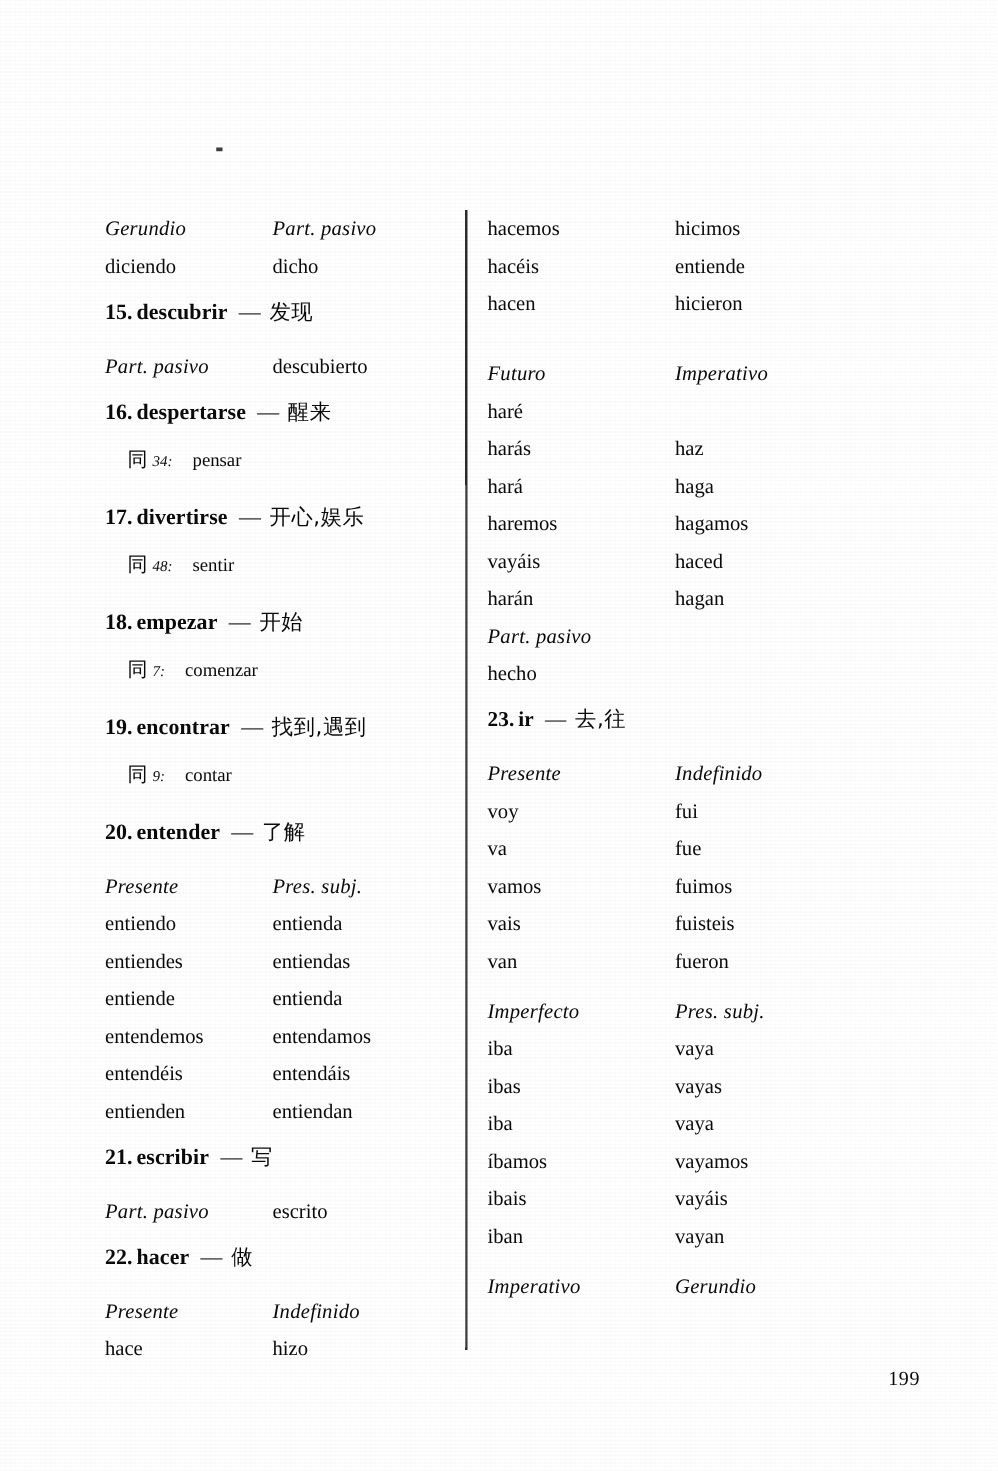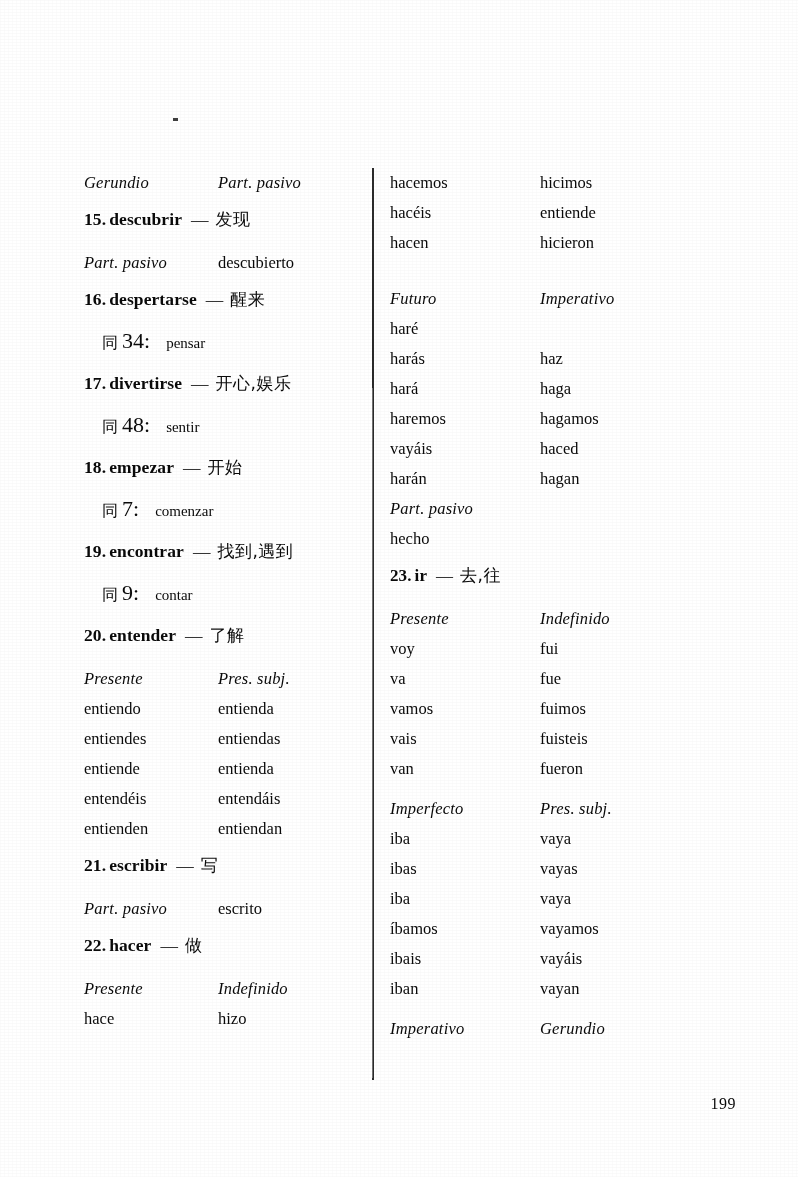--- a/index.html
+++ b/index.html
@@ -115,21 +115,21 @@
     height: 34px;
     white-space: nowrap;
     padding-left: 18px;
     font-size: 15.5px;
   }
   .xref .tong {
     font-family: "DejaVu Sans", sans-serif;
     font-size: 16px;
     margin-right: 4px;
   }
-  .xref .n { font-size: 22px; }
+  .xref .n { font-size: 12px; font-style: italic; }
   .xref .target {
     margin-left: 16px;
     font-size: 15px;
   }
 
   
   .gap-sm { height: 10px; }
   .gap-lg { height: 26px; }
 
   .page-number {
@@ -158,20 +158,24 @@
 
   <div class="scan-speck"></div>
   <div class="column-rule"></div>
 
   <div class="col" id="col-left">
 
     <div class="row">
       <span class="c1 hdr">Gerundio</span>
       <span class="c2 hdr">Part. pasivo</span>
     </div>
+    <div class="row">
+      <span class="c1">diciendo</span>
+      <span class="c2">dicho</span>
+    </div>
 
     <div class="gap-sm"></div>
 
     <div class="entry">
       <span class="num">15.</span><span class="word">descubrir</span><span class="dash">—</span><span class="gloss">发现</span>
     </div>
     <div class="row">
       <span class="c1 hdr">Part. pasivo</span>
       <span class="c2">descubierto</span>
     </div>
@@ -227,20 +231,24 @@
     </div>
     <div class="row">
       <span class="c1">entiendes</span>
       <span class="c2">entiendas</span>
     </div>
     <div class="row">
       <span class="c1">entiende</span>
       <span class="c2">entienda</span>
     </div>
     <div class="row">
+      <span class="c1">entendemos</span>
+      <span class="c2">entendamos</span>
+    </div>
+    <div class="row">
       <span class="c1">entendéis</span>
       <span class="c2">entendáis</span>
     </div>
     <div class="row">
       <span class="c1">entienden</span>
       <span class="c2">entiendan</span>
     </div>
 
     <div class="gap-sm"></div>
 

